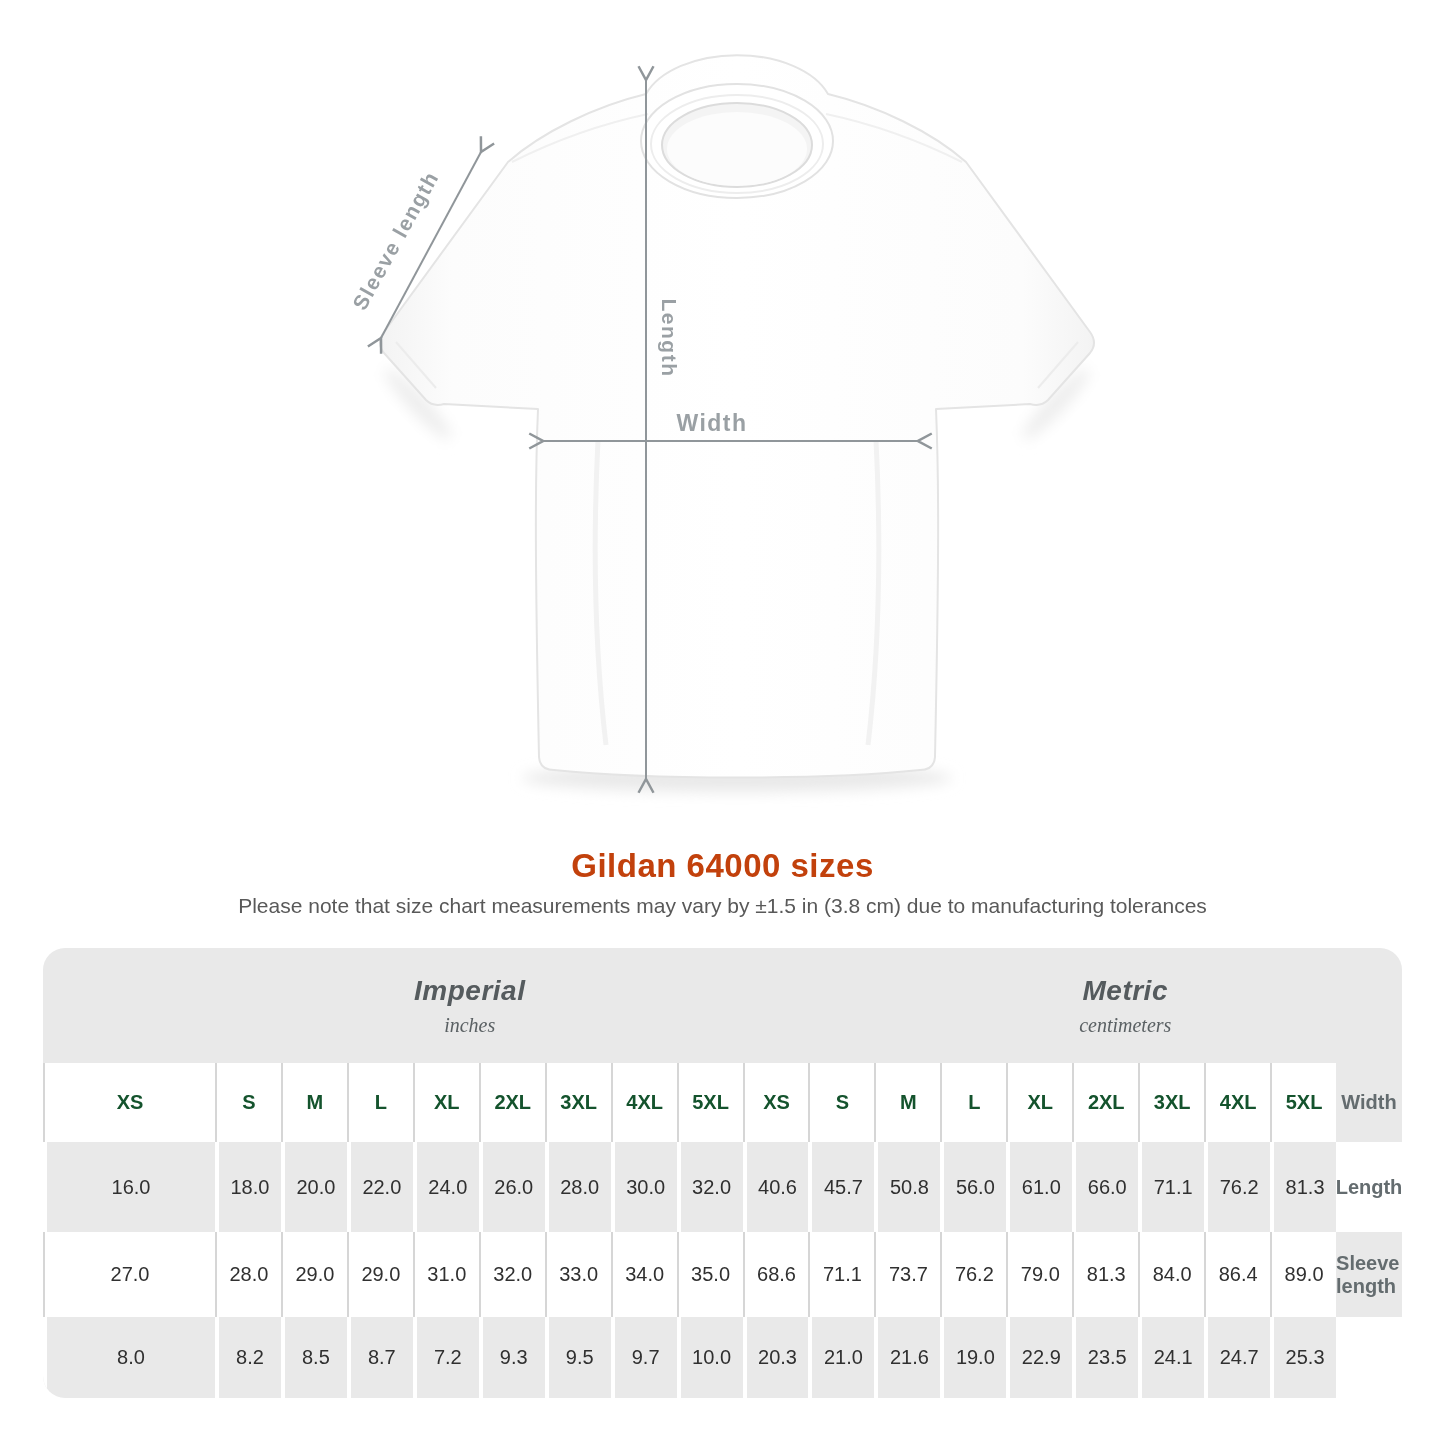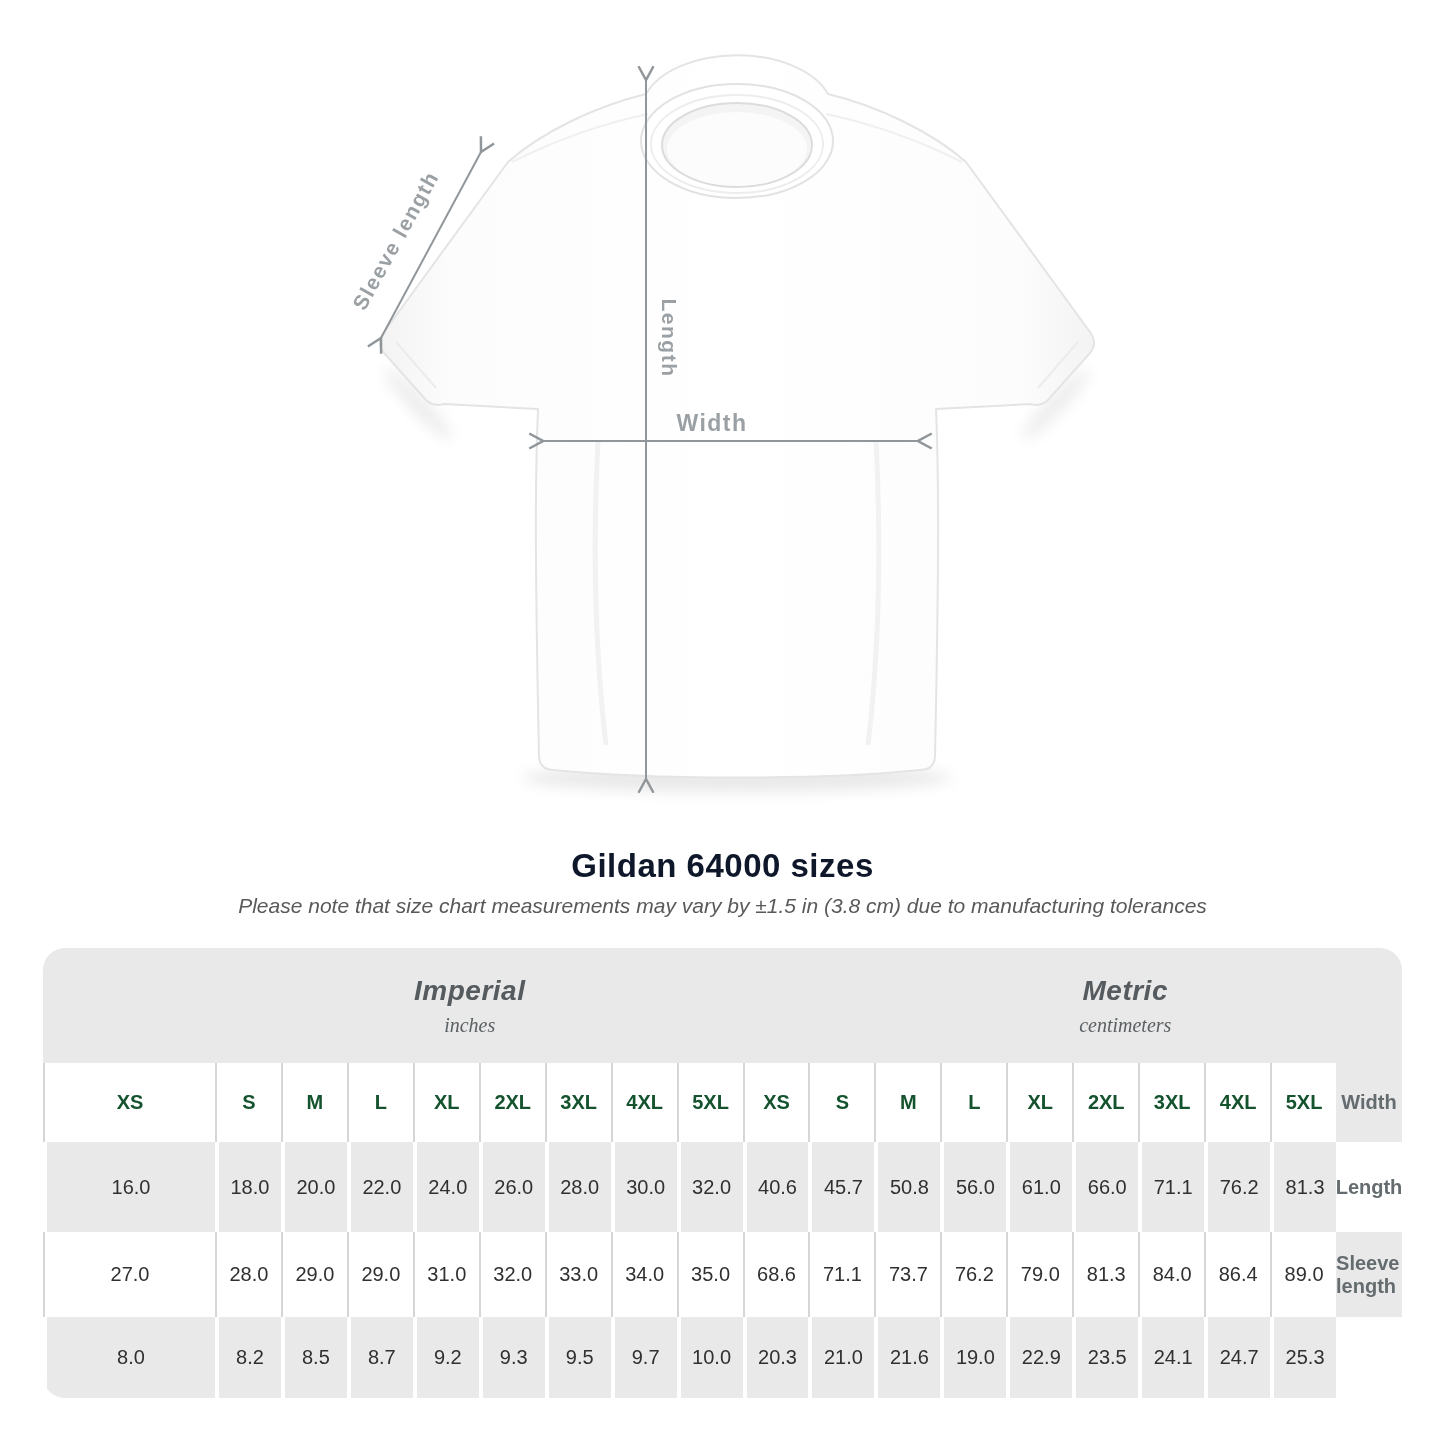--- a/index.html
+++ b/index.html
@@ -11,25 +11,25 @@
   
   .diagram{position:absolute;left:0;top:0;width:1445px;height:845px;}
   .dlabel{
     fill:#9aa0a4;font-weight:bold;font-size:21px;letter-spacing:1.5px;
     font-family:"Liberation Sans","DejaVu Sans",sans-serif;
   }
   .wlabel{font-size:23px;}
   
   .page-title{
     position:absolute;top:847px;left:0;width:100%;text-align:center;
-    font-size:33px;font-weight:bold;color:#0f172a;letter-spacing:.5px;
+    font-size:33px;font-weight:bold;color:#c2410c;letter-spacing:.5px;
   }
   .page-subtitle{
     position:absolute;top:894px;left:0;width:100%;text-align:center;
-    font-size:21px;font-style:italic;color:#595959;
+    font-size:21px;color:#595959;
   }
   
   .size-table{
     position:absolute;left:43px;top:948px;width:1359px;height:450px;
     display:grid;
     grid-template-columns:172px repeat(18,1fr);
     grid-template-rows:115px 79px 90px 85px 81px;
     border-radius:22px;overflow:hidden;background:#ffffff;
   }
   .cell{display:flex;align-items:center;justify-content:center;min-width:0;}
@@ -183,21 +183,21 @@
     <div class="cell white val sep-light">79.0</div>
     <div class="cell white val sep-light">81.3</div>
     <div class="cell white val sep-light">84.0</div>
     <div class="cell white val sep-light">86.4</div>
     <div class="cell white val sep-light">89.0</div>
     <div class="cell gray rowlab">Sleeve length</div>
     <div class="cell gray val sep-white">8.0</div>
     <div class="cell gray val sep-white">8.2</div>
     <div class="cell gray val sep-white">8.5</div>
     <div class="cell gray val sep-white">8.7</div>
-    <div class="cell gray val sep-white">9.2</div>
+    <div class="cell gray val sep-white">7.2</div>
     <div class="cell gray val sep-white">9.3</div>
     <div class="cell gray val sep-white">9.5</div>
     <div class="cell gray val sep-white">9.7</div>
     <div class="cell gray val sep-white">10.0</div>
     <div class="cell gray val sep-white">20.3</div>
     <div class="cell gray val sep-white">21.0</div>
     <div class="cell gray val sep-white">21.6</div>
     <div class="cell gray val sep-white">19.0</div>
     <div class="cell gray val sep-white">22.9</div>
     <div class="cell gray val sep-white">23.5</div>

